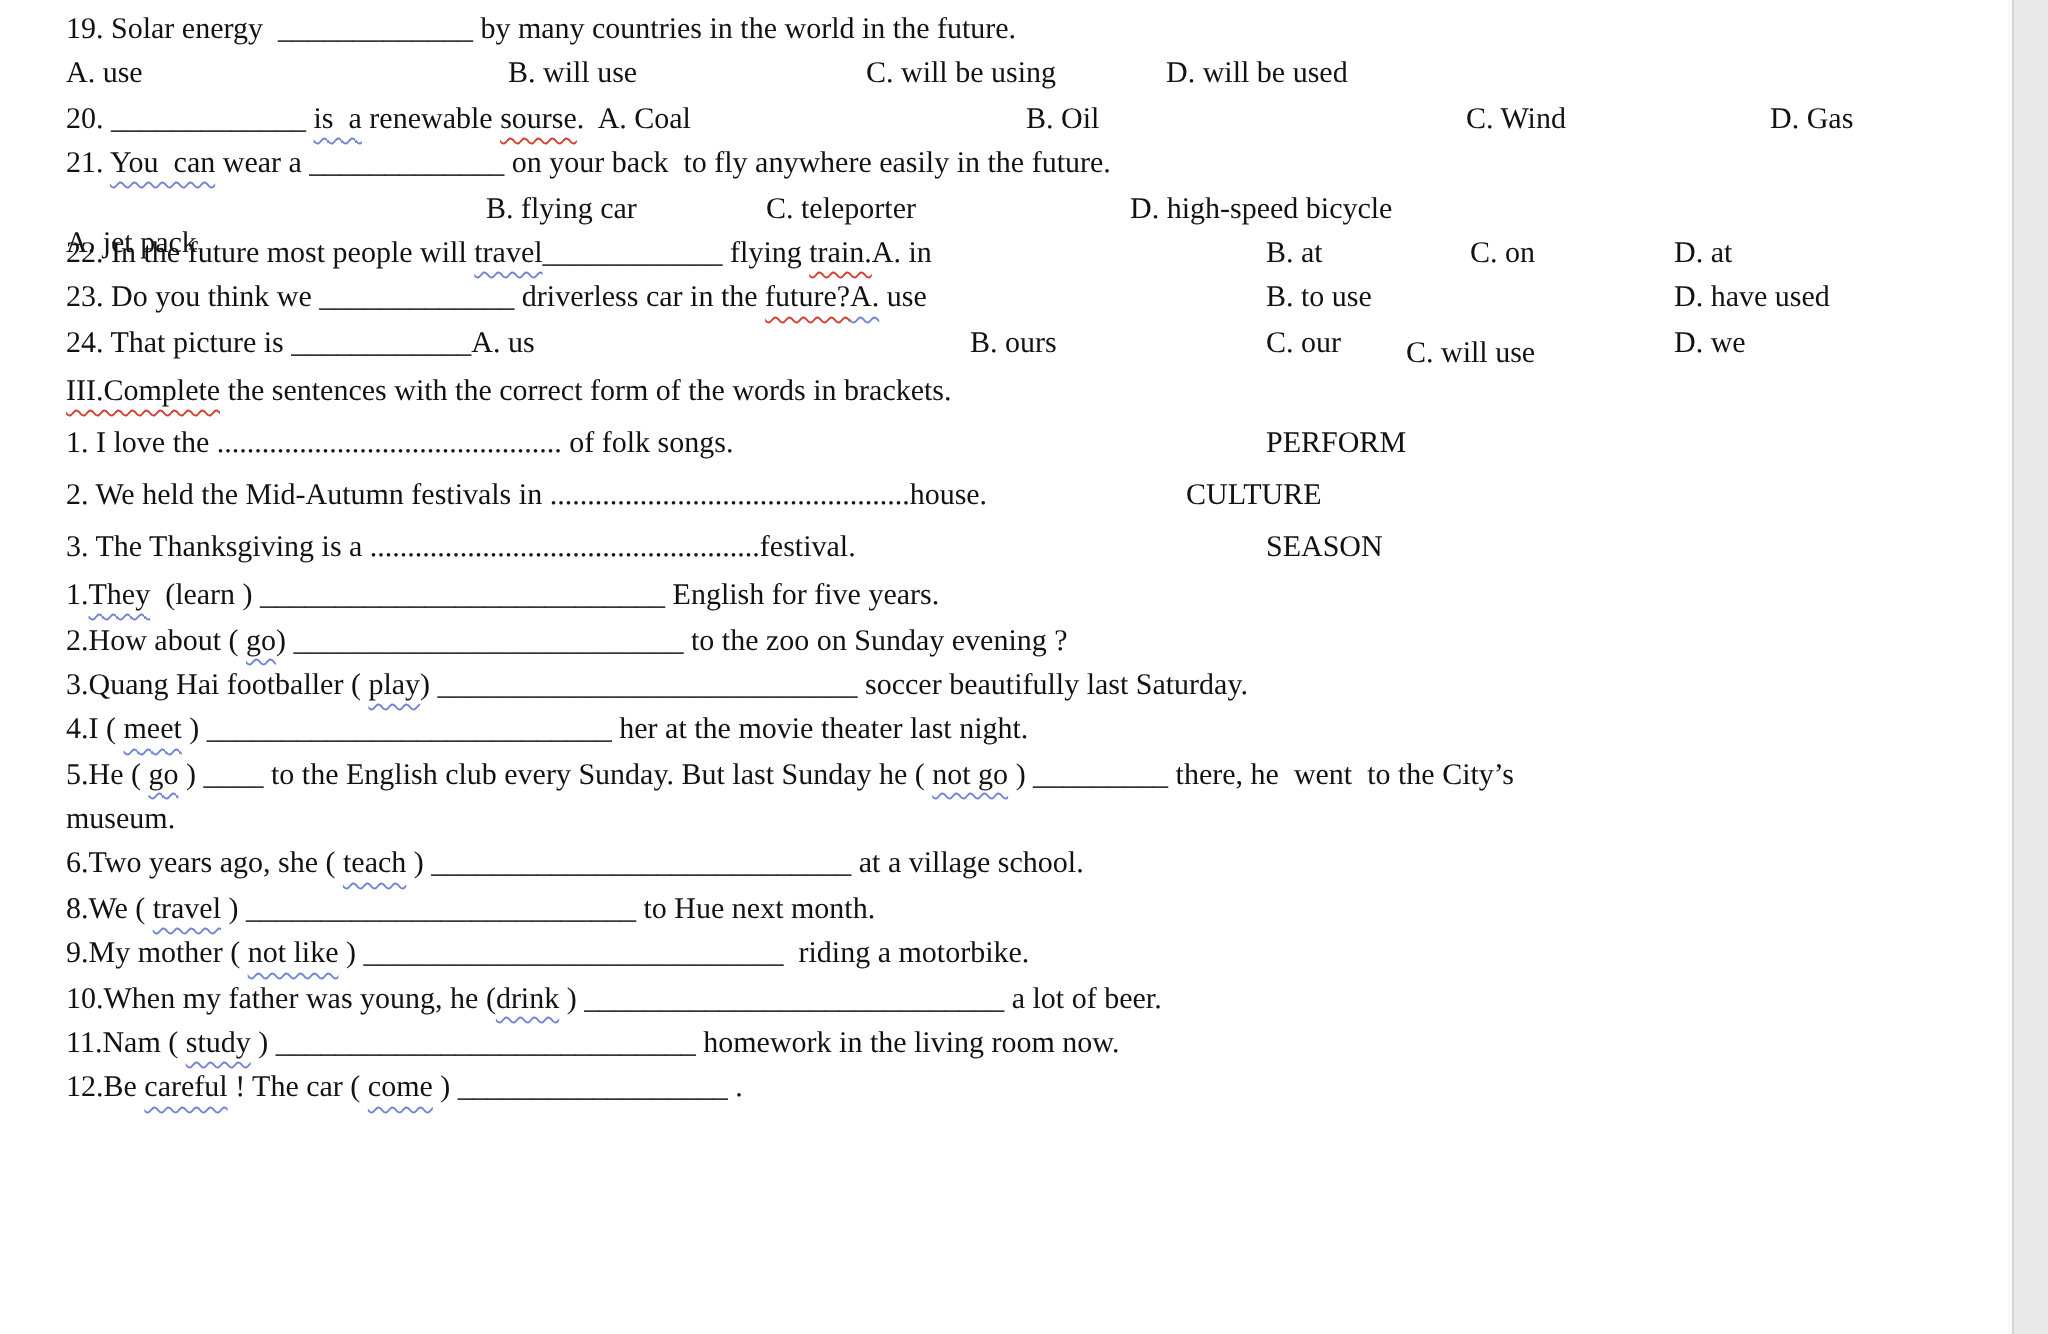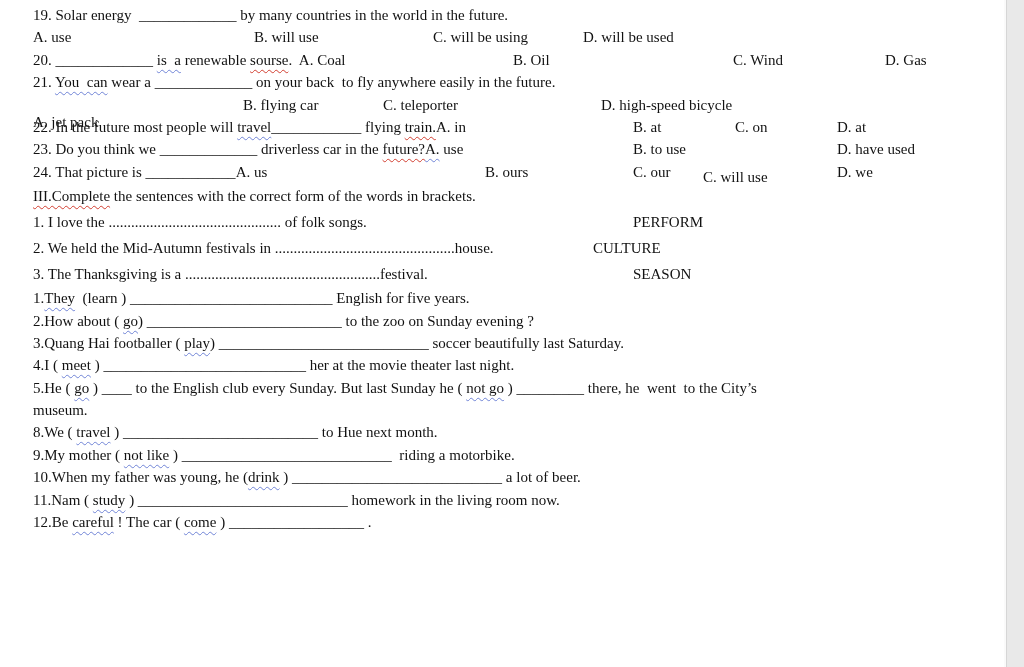--- a/index.html
+++ b/index.html
@@ -35,38 +35,39 @@
 </head>
 <body>
 
 <div class="page" style="background: rgb(255, 255, 255); color: rgb(18, 18, 18);">
   <div class="doc" id="doc">
       <div class="sec sec-mcq">
         <div class="line"><span class="">19. Solar energy  _____________ by many countries in the world in the future.</span></div>
         <div class="line"><span class="pos" style="left: 33px;">A. use</span><span class="pos" style="left: 235px; margin-left: 19px;">B. will use</span><span class="pos" style="left: 433px;">C. will be using</span><span class="pos" style="left: 583px;">D. will be used</span></div>
         <div class="line"><span class="b">20.</span><span class=""> _____________ </span><span class="u-blue">is  a</span><span class=""> renewable </span><span class="u-red">sourse</span><span class="">.  A. Coal</span><span class="pos" style="left: 513px;">B. Oil</span><span class="pos" style="left: 733px;">C. Wind</span><span class="pos" style="left: 885px;">D. Gas</span></div>
         <div class="line"><span class="">21. </span><span class="u-blue">You  can</span><span class=""> wear a _____________ on your back  to fly anywhere easily in the future.</span></div>
-        <div class="line"><span class="pos" style="left: 33px; margin-top: 17px;">A. jet pack</span><span class="pos" style="left: 243px;">B. flying car</span><span class="pos" style="left: 383px;">C. teleporter</span><span class="pos" style="left: 601px;">D. high-speed bicycle</span></div>
+        <div class="line"><span class="pos" style="left: 33px; margin-top: 17px;">A. jet pack</span><span class="pos" style="left: 243px;">B. flying car</span><span class="pos" style="left: 383px;">C. teleporter</span><span class="pos" style="left: 565px;">D. high-speed bicycle</span></div>
         <div class="line"><span class="">22. In the future most people will </span><span class="u-blue">travel</span><span class="">____________ flying </span><span class="u-red">train.</span><span class="">A. in</span><span class="pos" style="left: 633px;">B. at</span><span class="pos" style="left: 735px;">C. on</span><span class="pos" style="left: 837px;">D. at</span></div>
         <div class="line"><span class="b">23.</span><span class=""> Do you think we _____________ driverless car in the </span><span class="u-red">future?</span><span class="u-blue">A.</span><span class=""> use</span><span class="pos" style="left: 633px;">B. to use</span><span class="pos" style="left: 703px; margin-top: 28px;">C. will use</span><span class="pos" style="left: 837px;">D. have used</span></div>
         <div class="line"><span class="">24. That picture is ____________</span><span class="">A. us</span><span class="pos" style="left: 485px;">B. ours</span><span class="pos" style="left: 633px;">C. our</span><span class="pos" style="left: 837px;">D. we</span></div>
       </div>
       <div class="sec sec-word">
         <div class="line"><span class="b u-red">III.Complete</span><span class="b"> the sentences with the correct form of the words in brackets.</span></div>
         <div class="line"><span class="">1. I love the .............................................. of folk songs.</span><span class="pos" style="left: 633px;">PERFORM</span></div>
         <div class="line"><span class="">2. We held the Mid-Autumn festivals in ................................................house.</span><span class="pos" style="left: 593px;">CULTURE</span></div>
         <div class="line"><span class="">3. The Thanksgiving is a ....................................................festival.</span><span class="pos" style="left: 633px;">SEASON</span></div>
       </div>
       <div class="sec sec-verb">
         <div class="line"><span class="b">1.</span><span class="u-blue">They</span><span class="">  (learn ) ___________________________ English for five years.</span></div>
         <div class="line"><span class="b">2.</span><span class="">How about ( </span><span class="u-blue">go</span><span class="">) __________________________ to the zoo on Sunday evening ?</span></div>
         <div class="line"><span class="b">3.</span><span class="">Quang Hai footballer ( </span><span class="u-blue">play</span><span class="">) ____________________________ soccer beautifully last Saturday.</span></div>
         <div class="line"><span class="b">4.</span><span class="">I ( </span><span class="u-blue">meet</span><span class=""> ) ___________________________ her at the movie theater last night.</span></div>
         <div class="line"><span class="b">5.</span><span class="">He ( </span><span class="u-blue">go</span><span class=""> ) ____ to the English club every Sunday. But last Sunday he ( </span><span class="u-blue">not go</span><span class=""> ) _________ there, he  went  to the City’s</span></div>
         <div class="line"><span class="">museum.</span></div>
+        <div class="line"><span class="b">6.</span><span class="">Two years ago, she ( </span><span class="u-blue">teach</span><span class=""> ) ____________________________ at a village school.</span></div>
         <div class="line"><span class="b">8.</span><span class="">We ( </span><span class="u-blue">travel</span><span class=""> ) __________________________ to Hue next month.</span></div>
         <div class="line"><span class="b">9.</span><span class="">My mother ( </span><span class="u-blue">not like</span><span class=""> ) ____________________________  riding a motorbike.</span></div>
         <div class="line"><span class="b">10.</span><span class="">When my father was young, he (</span><span class="u-blue">drink</span><span class=""> ) ____________________________ a lot of beer.</span></div>
         <div class="line"><span class="b">11.</span><span class="">Nam ( </span><span class="u-blue">study</span><span class=""> ) ____________________________ homework in the living room now.</span></div>
         <div class="line"><span class="b">12.</span><span class="">Be </span><span class="u-blue">careful</span><span class=""> ! The car ( </span><span class="u-blue">come</span><span class=""> ) __________________ .</span></div>
       </div>
     </div>
   <div class="edge-strip" id="edge-strip" style="background: rgb(233, 233, 233);"></div>
 </div>
 

